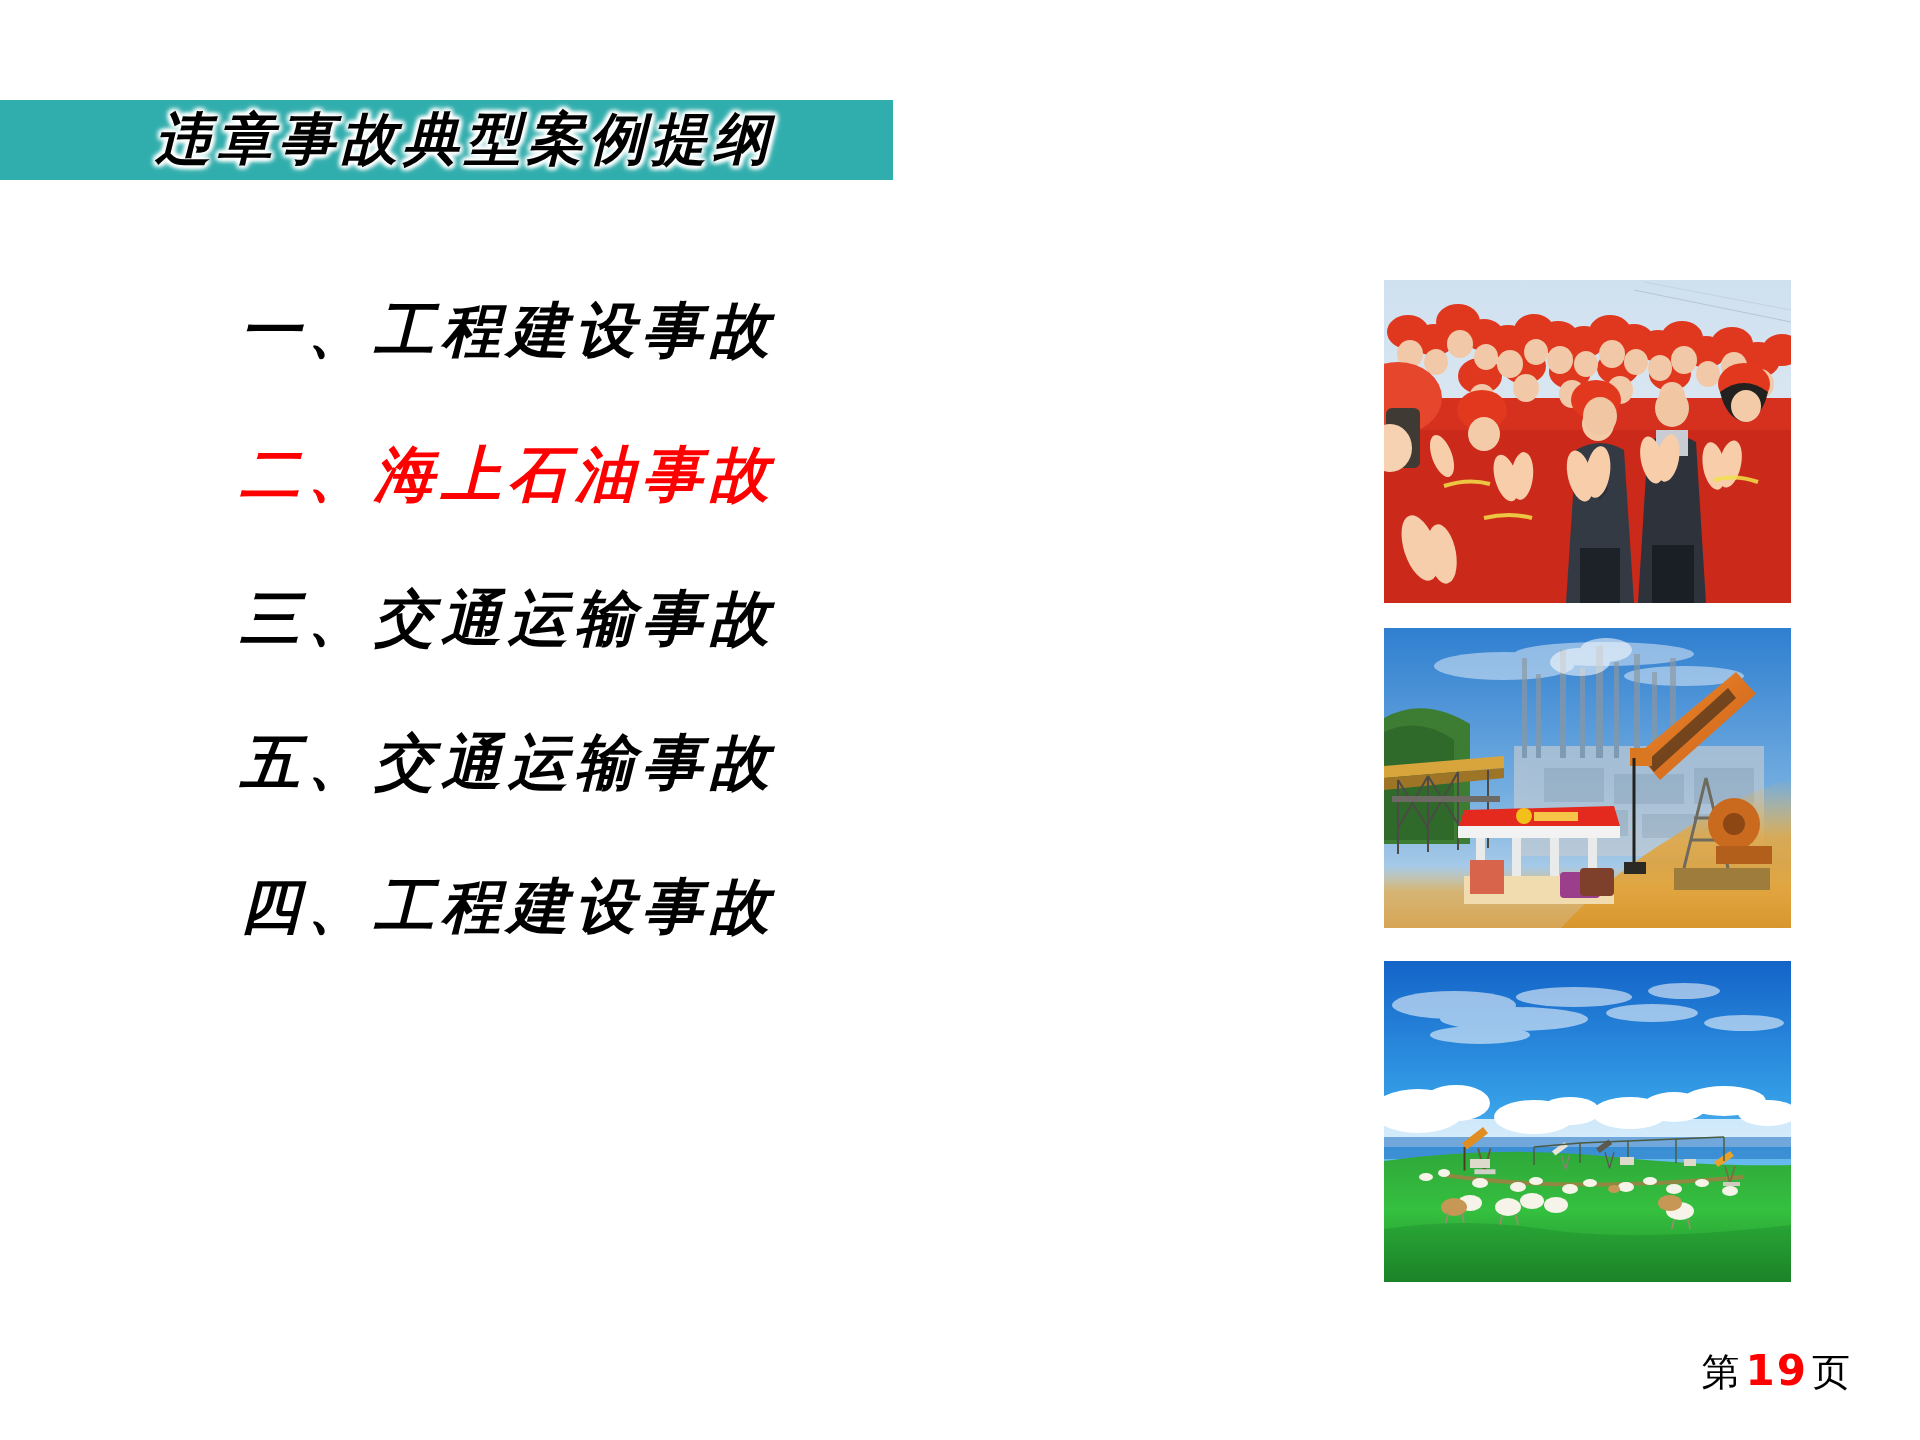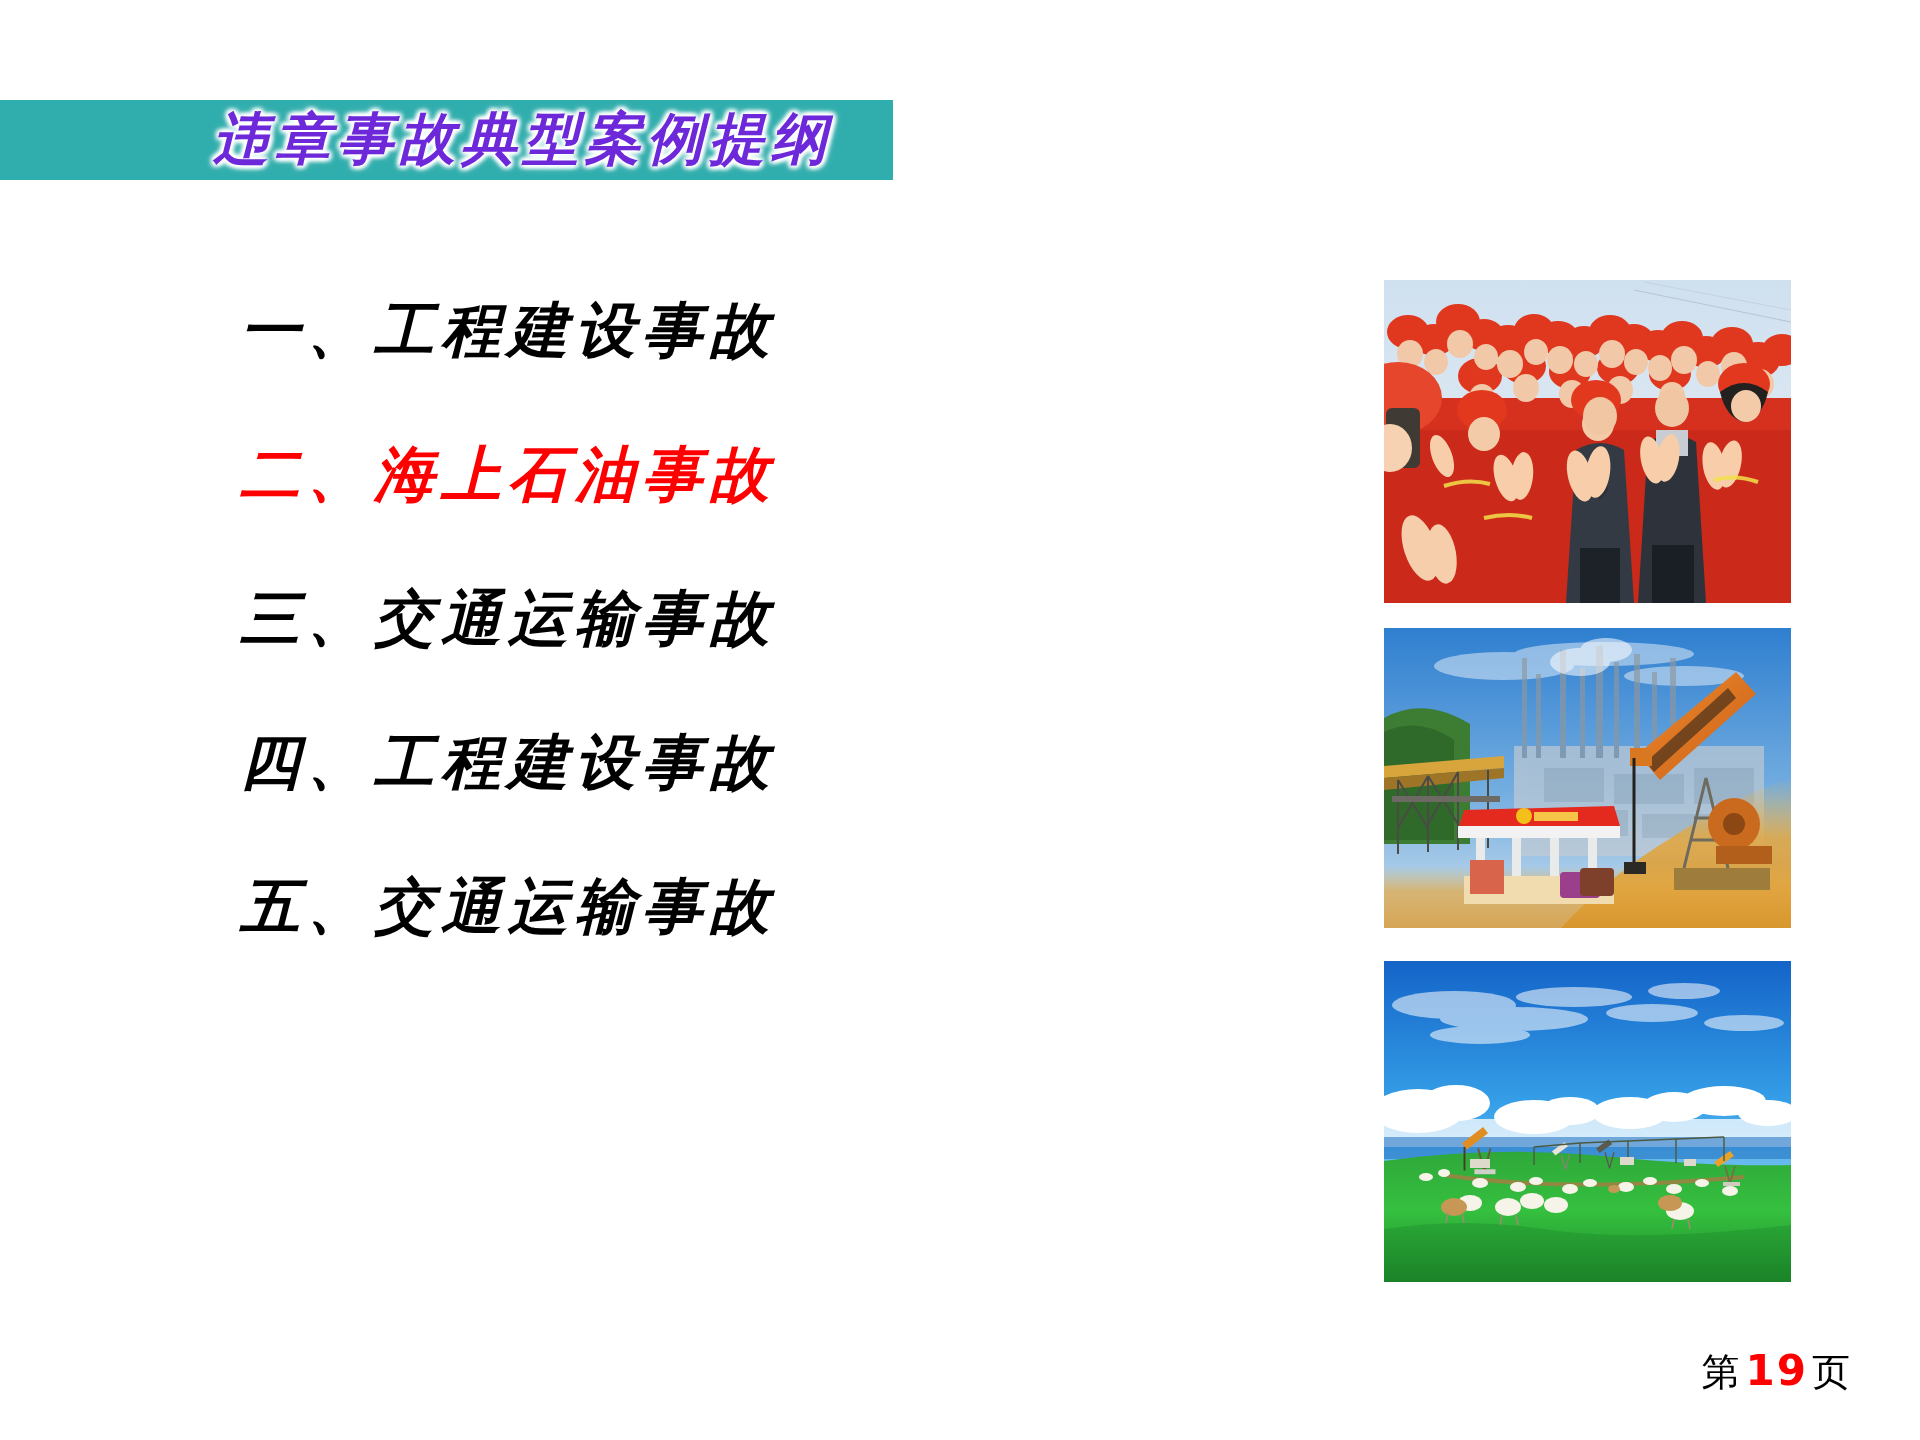--- a/index.html
+++ b/index.html
@@ -18,28 +18,28 @@
     position:absolute;
     left:0px;top:100px;
     width:893px;height:80px;
     background:#2FAEAD;
   }
   .banner-title{
     position:absolute;
     left:0;top:100px;
     width:893px;height:80px;
     display:flex;align-items:center;justify-content:flex-end;
-    padding-right:60px;
+    padding-right:118px;
     box-sizing:border-box;
     font-family:"DejaVu Serif","Liberation Serif",serif;
     font-size:56px;
     font-weight:bold;
     font-style:italic;
     letter-spacing:6px;
-    color:#6d28d9;
+    color:#000000;
     text-shadow:
       0 0 6px #ffffff, 0 0 6px #ffffff, 0 0 10px #ffffff,
       2px 2px 4px #ffffff, -2px -2px 4px #ffffff,
       2px -2px 4px #ffffff, -2px 2px 4px #ffffff;
     white-space:nowrap;
   }
 
   
   .outline{
     position:absolute;
@@ -107,25 +107,25 @@
 
     <div class="outline-item color-red">
       <span class="num">二、</span><span>海上石油事故</span>
     </div>
 
     <div class="outline-item color-black">
       <span class="num">三、</span><span>交通运输事故</span>
     </div>
 
     <div class="outline-item color-black">
+      <span class="num">五、</span><span>交通运输事故</span>
+    </div>
+
+    <div class="outline-item color-black">
       <span class="num">四、</span><span>工程建设事故</span>
-    </div>
-
-    <div class="outline-item color-black">
-      <span class="num">五、</span><span>交通运输事故</span>
     </div>
 
   </div>
 
   <div class="photo photo-1">
     <svg viewBox="0 0 407 323" preserveAspectRatio="none">
       <defs>
         <linearGradient id="sky1" x1="0" y1="0" x2="0" y2="1">
           <stop offset="0%" stop-color="#cfe0ef"></stop>
           <stop offset="100%" stop-color="#eaf1f7"></stop>

